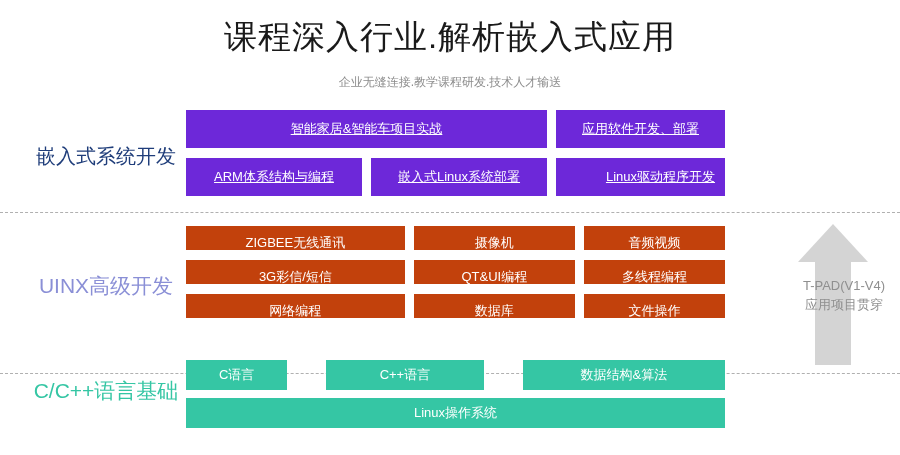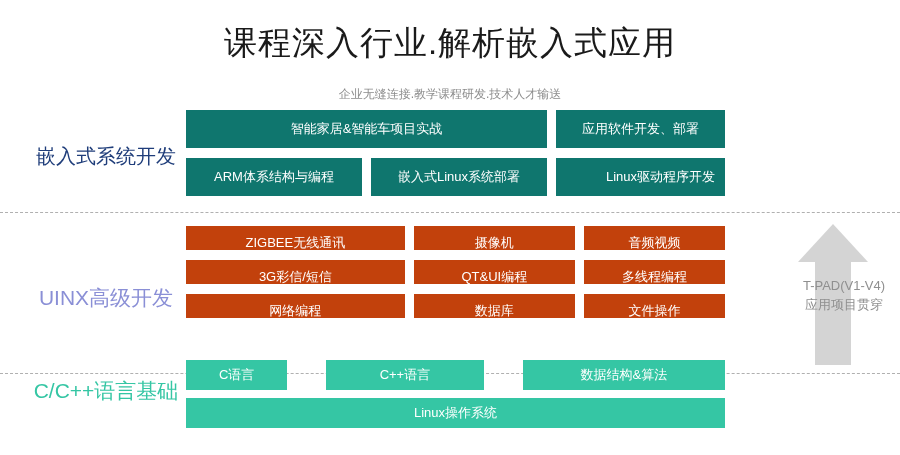--- a/index.html
+++ b/index.html
@@ -18,21 +18,21 @@
   
   .header {
     position: absolute;
     left: 0;
     top: 0;
     width: 900px;
     height: 100px;
     text-align: center;
   }
   .main-title {
-    margin: 14px;
+    margin: 8px;
     padding-top: 6px;
     font-size: 33px;
     font-weight: 400;
     color: #1a1a1a;
     letter-spacing: 1px;
     line-height: 46px;
   }
   .sub-title {
     margin: 0;
     padding-top: 3px;
@@ -83,42 +83,42 @@
   }
 
   
   .w1 { width: 176px; }   
   .w3 { width: 169px; padding-left: 40px; }
   .gap { width: 9px; flex: 0 0 9px; }
 
   
   .sec-embedded { top: 110px; height: 88px; }
   .sec-embedded .section-label { top: 33px; color: #1f3d7a; }
-  .sec-embedded .cell { background: #0f766e; height: 38px; line-height: 38px; }
+  .sec-embedded .cell { background: #6d28d9; height: 38px; line-height: 38px; text-decoration: underline; }
   .sec-embedded .rows { width: 539px; }
   .sec-embedded .row { margin-bottom: 10px; }
 
   
   .cell-wide-1 { width: 361px; }
   .cell-narrow-1 { width: 169px; }
 
   
   .divider {
     position: absolute;
     left: 0;
     width: 900px;
     height: 0;
     border-top: 1px dashed #b0b0b0;
   }
   .div-1 { top: 212px; }
   .div-2 { top: 373px; }
 
   
   .sec-uinx { top: 226px; height: 140px; }
-  .sec-uinx .section-label { top: 59px; color: #8a8fd6; font-size: 21px; }
+  .sec-uinx .section-label { top: 47px; color: #8a8fd6; font-size: 21px; }
   .sec-uinx .cell { background: #c2410c; height: 24px; line-height: 33px; }
   .sec-uinx .row { margin-bottom: 10px; }
   .pw1 { width: 220px; }
   .pw2 { width: 162px; }
   .pw3 { width: 142px; }
 
   
   .sec-c { top: 360px; height: 70px; }
   .sec-c .section-label { top: 18px; color: #35c6a4; font-size: 21px; }
   .sec-c .cell { background: #35c6a4; height: 30px; line-height: 30px; }

